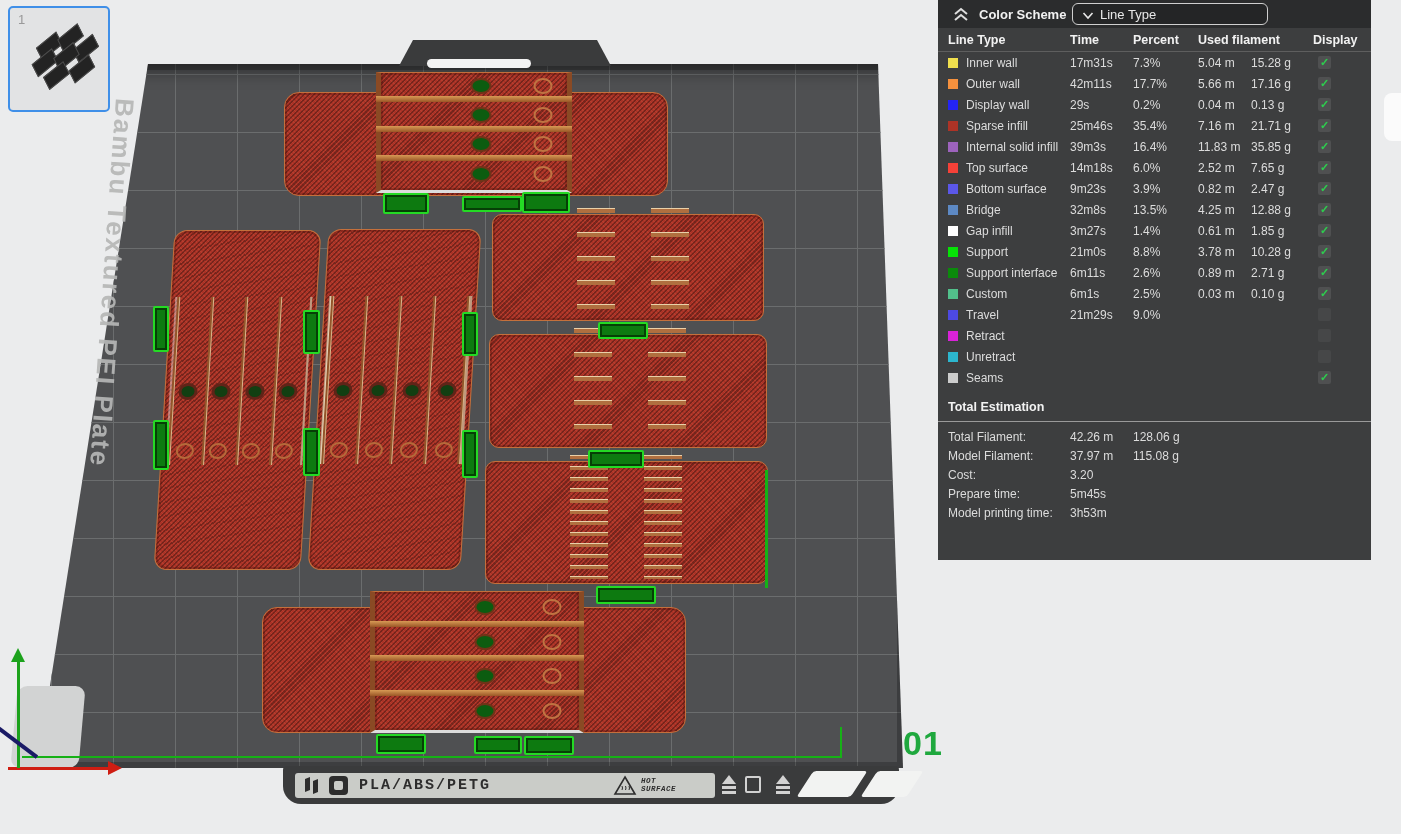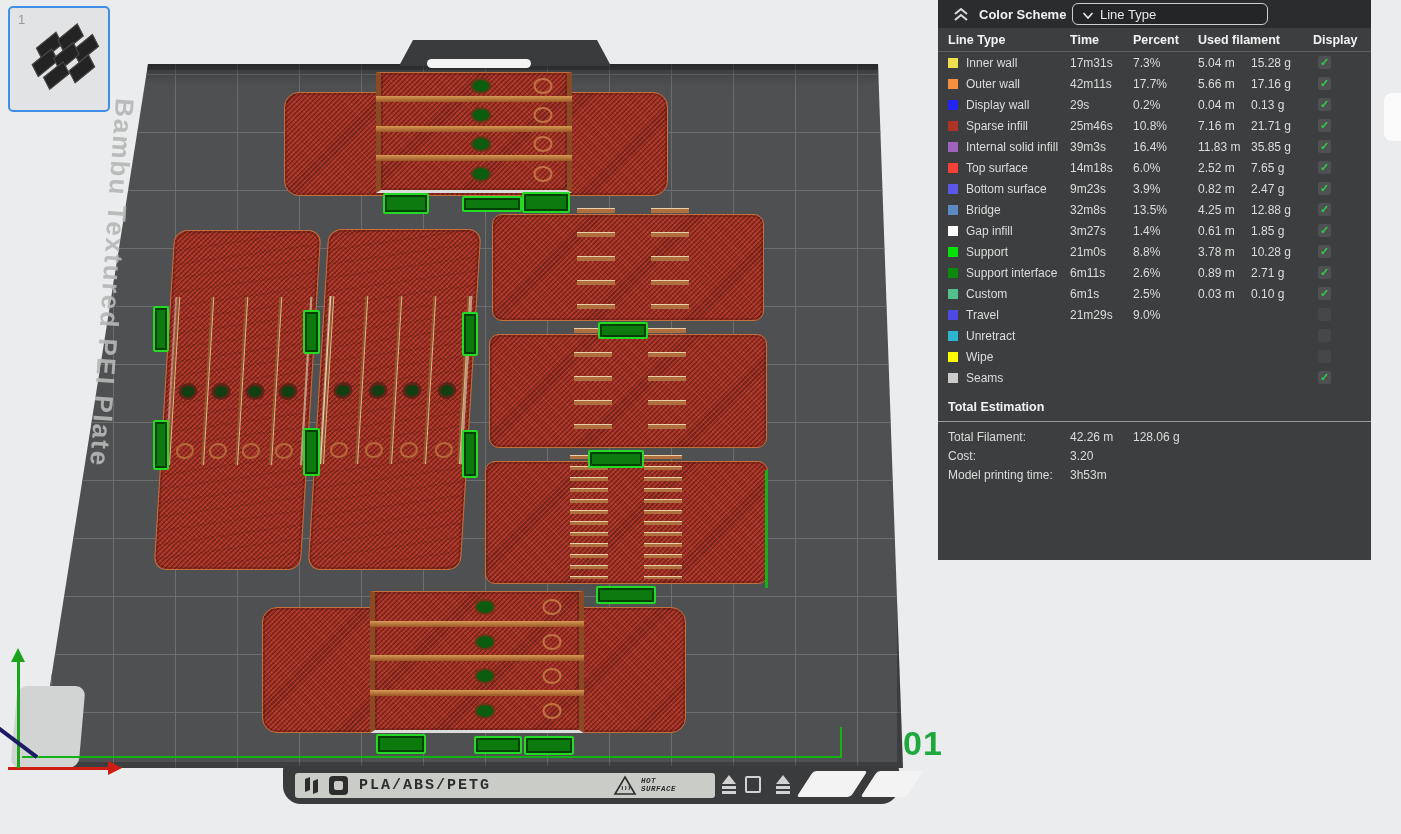--- a/index.html
+++ b/index.html
@@ -323,21 +323,21 @@
           <span class="c-g">0.13 g</span>
           <span class="cbx">
             <span class="tick">✓</span>
           </span>
         </div>
 
         <div class="trow">
           <span class="swatch" style="background-color: rgb(173, 51, 38);"></span>
           <span class="c-label">Sparse infill</span>
           <span class="c-time">25m46s</span>
-          <span class="c-pct">10.8%</span>
+          <span class="c-pct">35.4%</span>
           <span class="c-m">7.16 m</span>
           <span class="c-g">21.71 g</span>
           <span class="cbx">
             <span class="tick">✓</span>
           </span>
         </div>
 
         <div class="trow">
           <span class="swatch" style="background-color: rgb(157, 99, 189);"></span>
           <span class="c-label">Internal solid infill</span>
@@ -437,40 +437,40 @@
         <div class="trow">
           <span class="swatch" style="background-color: rgb(77, 73, 227);"></span>
           <span class="c-label">Travel</span>
           <span class="c-time">21m29s</span>
           <span class="c-pct">9.0%</span>
           <span class="c-m"></span>
           <span class="c-g"></span>
           <span class="cbx off"></span>
         </div>
 
+        <div class="trow">
+          <span class="swatch" style="background-color: rgb(217, 34, 217);"></span>
+          <span class="c-label">Retract</span>
+          <span class="c-time"></span>
+          <span class="c-pct"></span>
+          <span class="c-m"></span>
+          <span class="c-g"></span>
+          <span class="cbx off"></span>
+        </div>
 
         <div class="trow">
           <span class="swatch" style="background-color: rgb(44, 182, 206);"></span>
           <span class="c-label">Unretract</span>
           <span class="c-time"></span>
           <span class="c-pct"></span>
           <span class="c-m"></span>
           <span class="c-g"></span>
           <span class="cbx off"></span>
         </div>
 
-        <div class="trow">
-          <span class="swatch" style="background-color: rgb(253, 253, 0);"></span>
-          <span class="c-label">Wipe</span>
-          <span class="c-time"></span>
-          <span class="c-pct"></span>
-          <span class="c-m"></span>
-          <span class="c-g"></span>
-          <span class="cbx off"></span>
-        </div>
 
         <div class="trow">
           <span class="swatch" style="background-color: rgb(204, 204, 204);"></span>
           <span class="c-label">Seams</span>
           <span class="c-time"></span>
           <span class="c-pct"></span>
           <span class="c-m"></span>
           <span class="c-g"></span>
           <span class="cbx">
             <span class="tick">✓</span>
@@ -481,27 +481,37 @@
     <div class="tsec">
       <div class="ttitle">Total Estimation</div>
       <div class="tlist">
 
           <div class="trow2">
             <span class="t-label">Total Filament:</span>
             <span class="t-v1">42.26 m</span>
             <span class="t-v2">128.06 g</span>
           </div>
 
+          <div class="trow2">
+            <span class="t-label">Model Filament:</span>
+            <span class="t-v1">37.97 m</span>
+            <span class="t-v2">115.08 g</span>
+          </div>
 
           <div class="trow2">
             <span class="t-label">Cost:</span>
             <span class="t-v1">3.20</span>
             <span class="t-v2"></span>
           </div>
 
+          <div class="trow2">
+            <span class="t-label">Prepare time:</span>
+            <span class="t-v1">5m45s</span>
+            <span class="t-v2"></span>
+          </div>
 
           <div class="trow2">
             <span class="t-label">Model printing time:</span>
             <span class="t-v1">3h53m</span>
             <span class="t-v2"></span>
           </div>
 
         </div>
     </div>
   </div>

